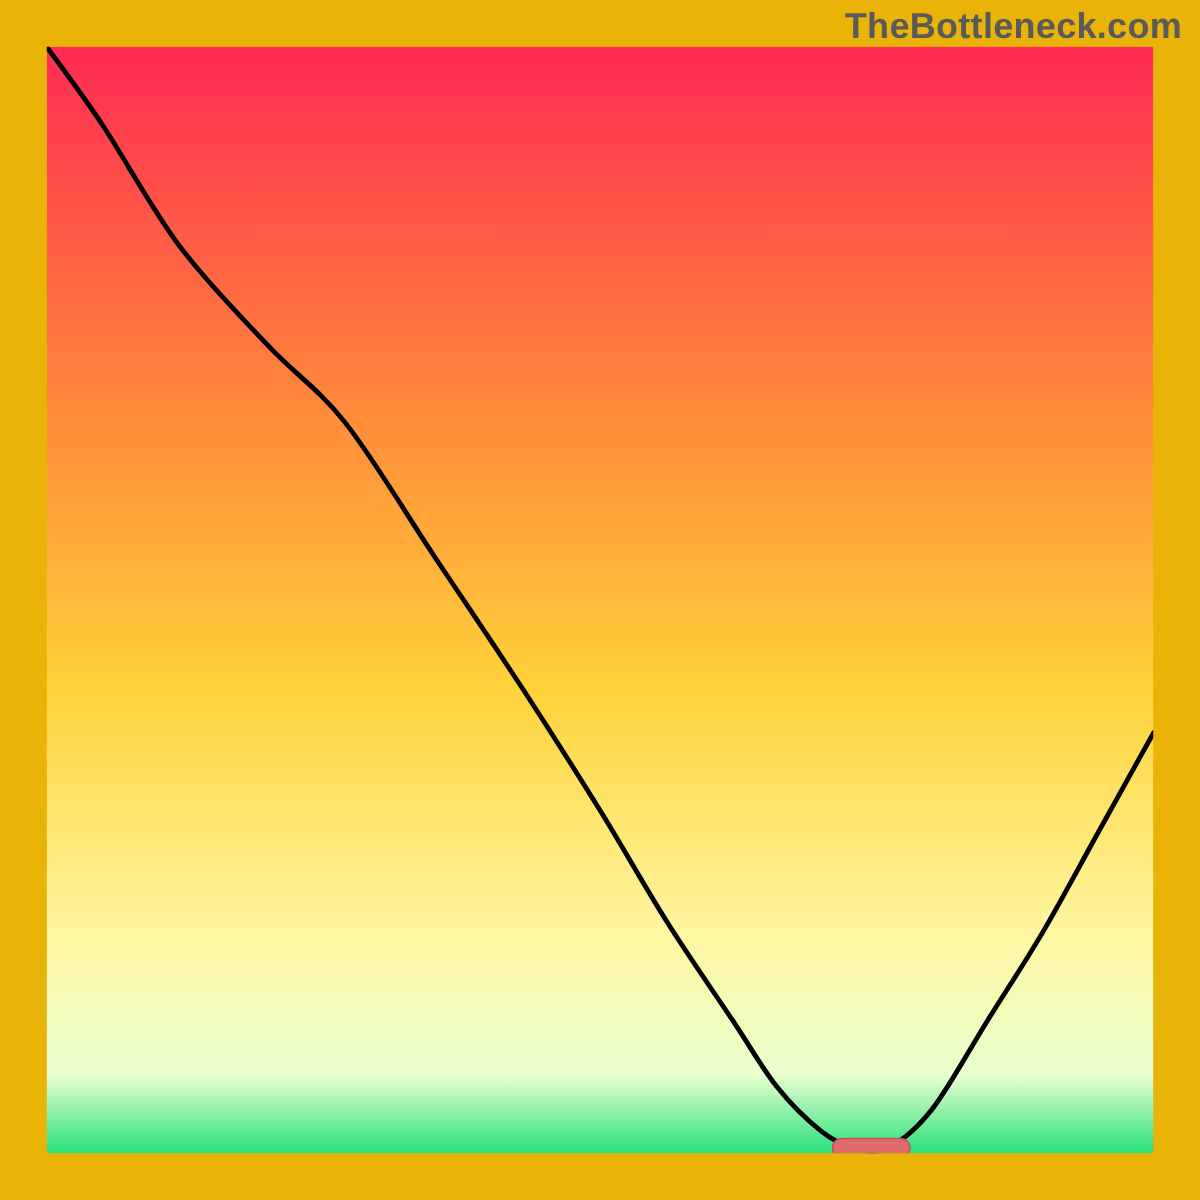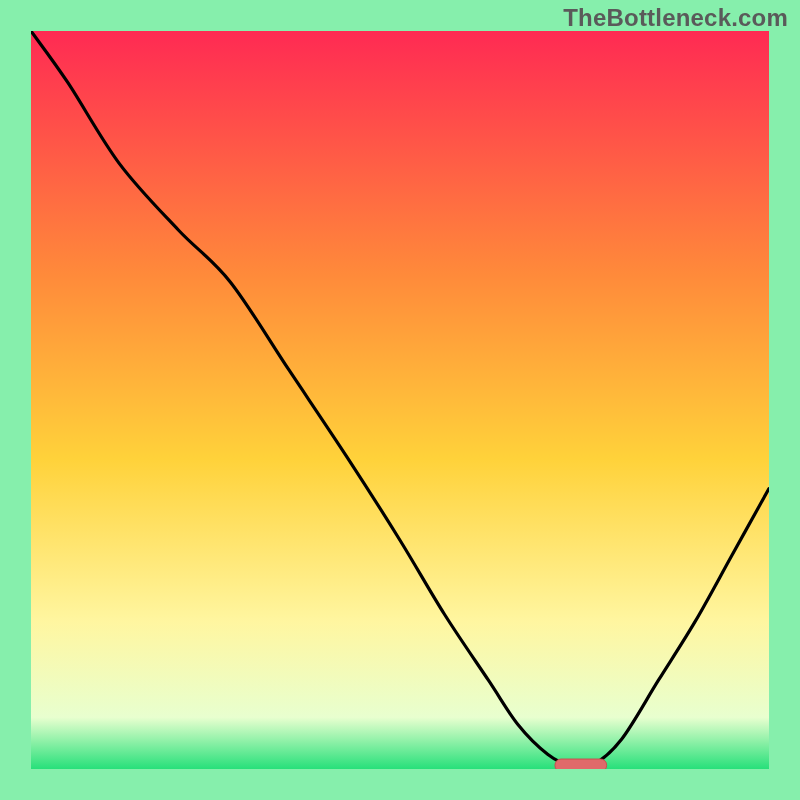--- a/index.html
+++ b/index.html
@@ -9,21 +9,21 @@
     height: 800px;
     background: #000000;
     overflow: hidden;
   }
   .frame {
     position: absolute;
     left: 0;
     top: 0;
     width: 800px;
     height: 800px;
-    background: #86efac;
+    background: #eab308;
   }
   .plot-area {
     position: absolute;
     left: 31px;
     top: 31px;
     width: 738px;
     height: 738px;
     overflow: hidden;
   }
   .watermark {

